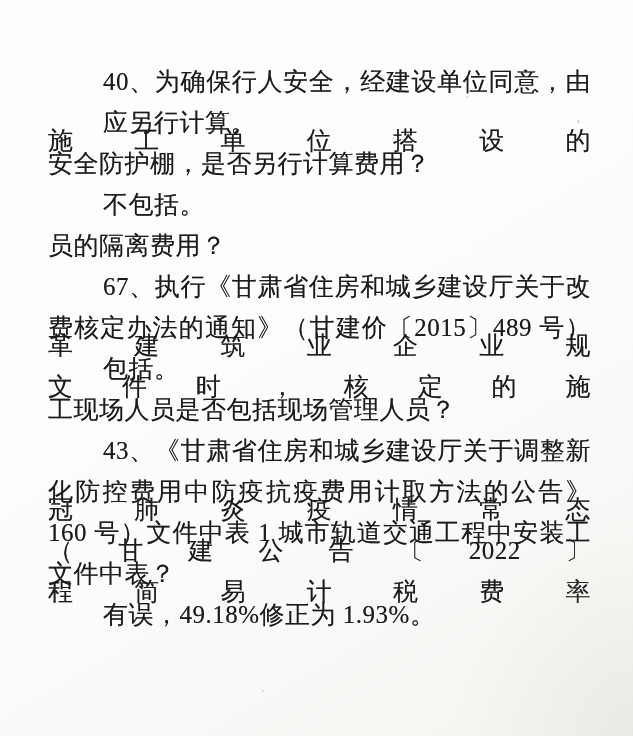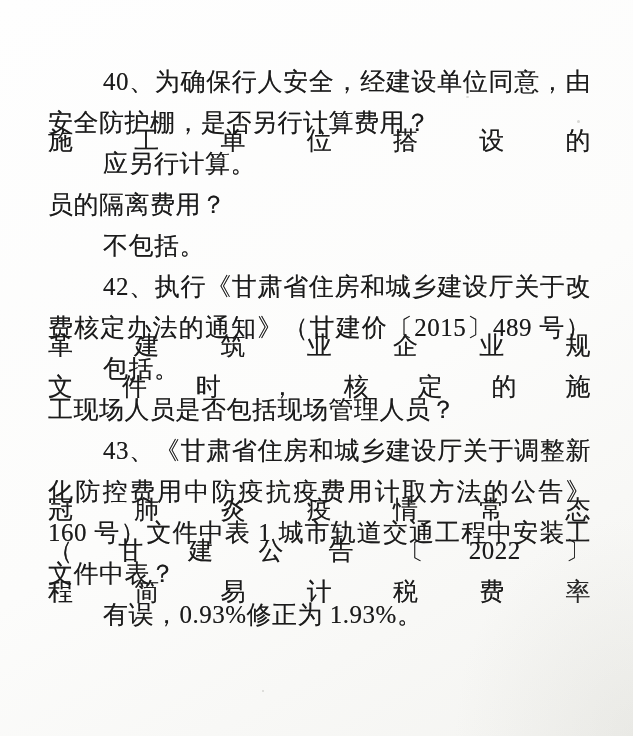--- a/index.html
+++ b/index.html
@@ -59,31 +59,31 @@
     background: radial-gradient(ellipse at bottom right, rgba(205,205,198,0.28), rgba(205,205,198,0) 70%);
     pointer-events: none;
   }
 </style>
 </head>
 <body>
 
 <div class="page">
   <div class="content">
     <div class="line indent fill">40、为确保行人安全，经建设单位同意，由施工单位搭设的</div>
+    <div class="line indent">应另行计算。</div>
     <div class="line">安全防护棚，是否另行计算费用？</div>
-    <div class="line indent">应另行计算。</div>
+    <div class="line indent">不包括。</div>
     <div class="line">员的隔离费用？</div>
-    <div class="line indent">不包括。</div>
-    <div class="line indent fill">42、执行《甘肃省住房和城乡建设厅关于改革建筑业企业规</div>
+    <div class="line indent fill">67、执行《甘肃省住房和城乡建设厅关于改革建筑业企业规</div>
     <div class="line fill">费核定办法的通知》（甘建价〔2015〕489 号）文件时，核定的施</div>
     <div class="line indent">包括。</div>
     <div class="line">工现场人员是否包括现场管理人员？</div>
     <div class="line indent fill">43、《甘肃省住房和城乡建设厅关于调整新冠肺炎疫情常态</div>
     <div class="line fill">化防控费用中防疫抗疫费用计取方法的公告》（甘建公告〔2022〕</div>
     <div class="line fill">160 号）文件中表 1 城市轨道交通工程中安装工程简易计税费率</div>
     <div class="line">文件中表？</div>
-    <div class="line indent">有误，0.93%修正为 1.93%。</div>
+    <div class="line indent">有误，49.18%修正为 1.93%。</div>
   </div>
   <div class="speck s1"></div>
   <div class="speck s2"></div>
   <div class="speck s3"></div>
   <div class="shade"></div>
 </div>
 
 </body></html>

